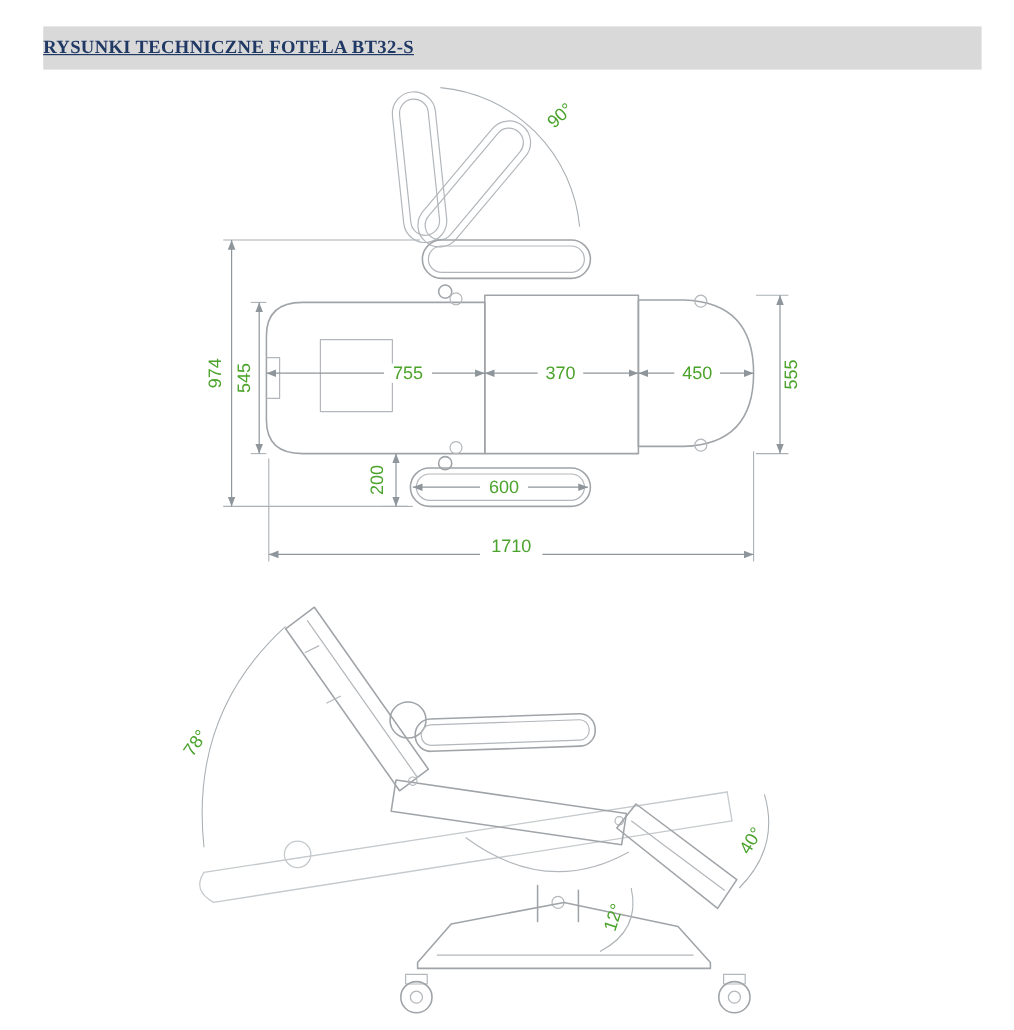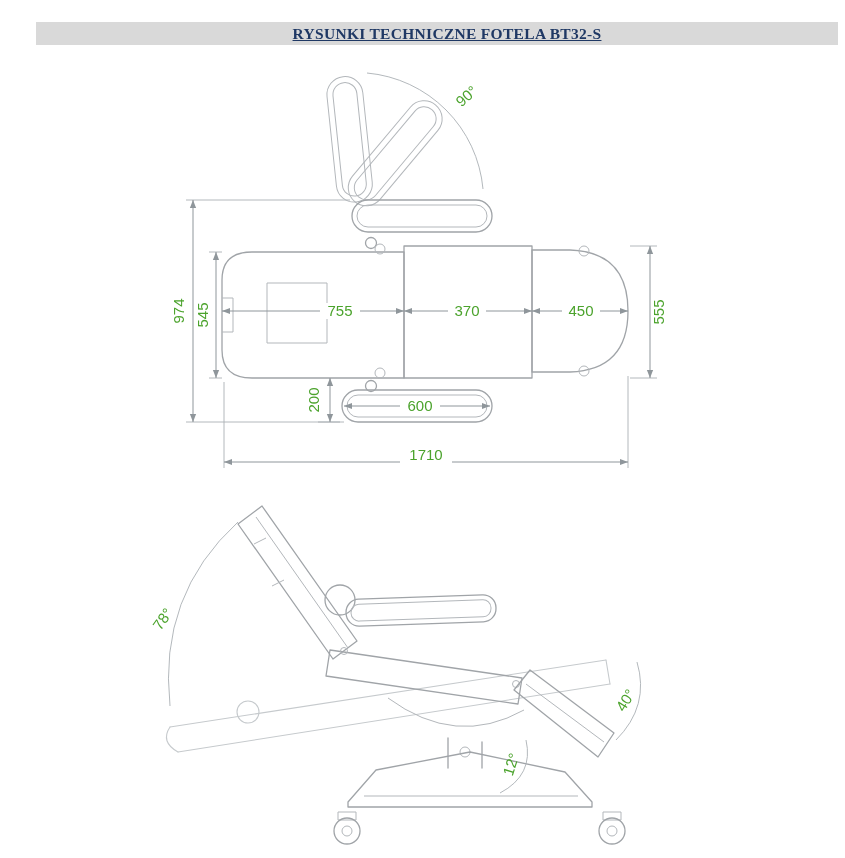--- a/index.html
+++ b/index.html
@@ -1,19 +1,19 @@
 <!DOCTYPE html>
 <html><head>
 <meta charset="utf-8">
 <style>
   html,body{margin:0;padding:0;background:#fff;}
   .page{position:relative;width:845px;height:858px;background:#fff;overflow:hidden;
         font-family:"Liberation Sans",sans-serif;}
-  .title-bar{position:absolute;left:36px;top:22px;width:782px;height:23px;
-             background:#d9d9d9;display:flex;align-items:center;justify-content:center;padding-left:20px;}
+  .title-bar{position:absolute;left:36px;top:22px;width:782px;height:36px;
+             background:#d9d9d9;display:flex;align-items:center;}
   .title-text{font-family:"Liberation Serif",serif;font-weight:bold;font-size:15.5px;
               color:#1f3864;text-decoration:underline;letter-spacing:.3px;}
   svg{position:absolute;left:0;top:0;}
   .outline{stroke:#a0a4a8;stroke-width:1.3;fill:none;stroke-linejoin:round;stroke-linecap:round;}
   .outline-thin{stroke:#b3b7bb;stroke-width:1;fill:none;stroke-linejoin:round;}
   .ghost{stroke:#c6cacd;stroke-width:1.1;fill:none;stroke-linejoin:round;stroke-linecap:round;}
   .dimline{stroke:#8f969b;stroke-width:1;fill:none;}
   .extline{stroke:#aab0b4;stroke-width:0.9;fill:none;}
   .dimtext{fill:#4ba32c;font-size:15px;font-family:"Liberation Sans",sans-serif;}
   .mask{fill:#ffffff;stroke:none;}

